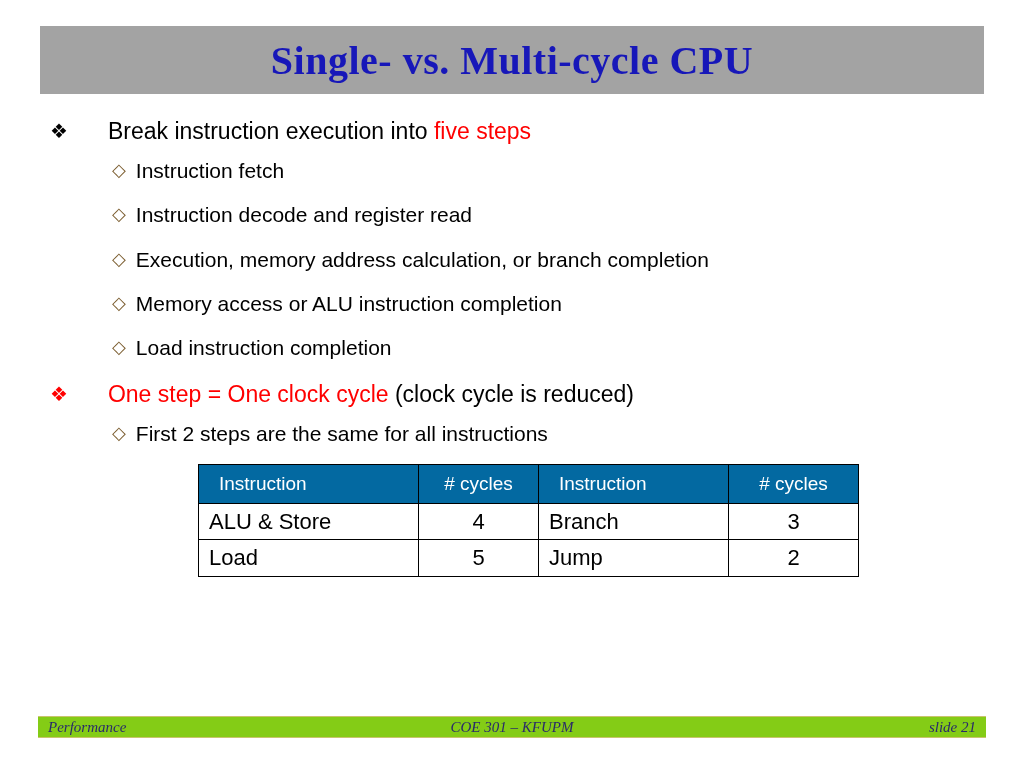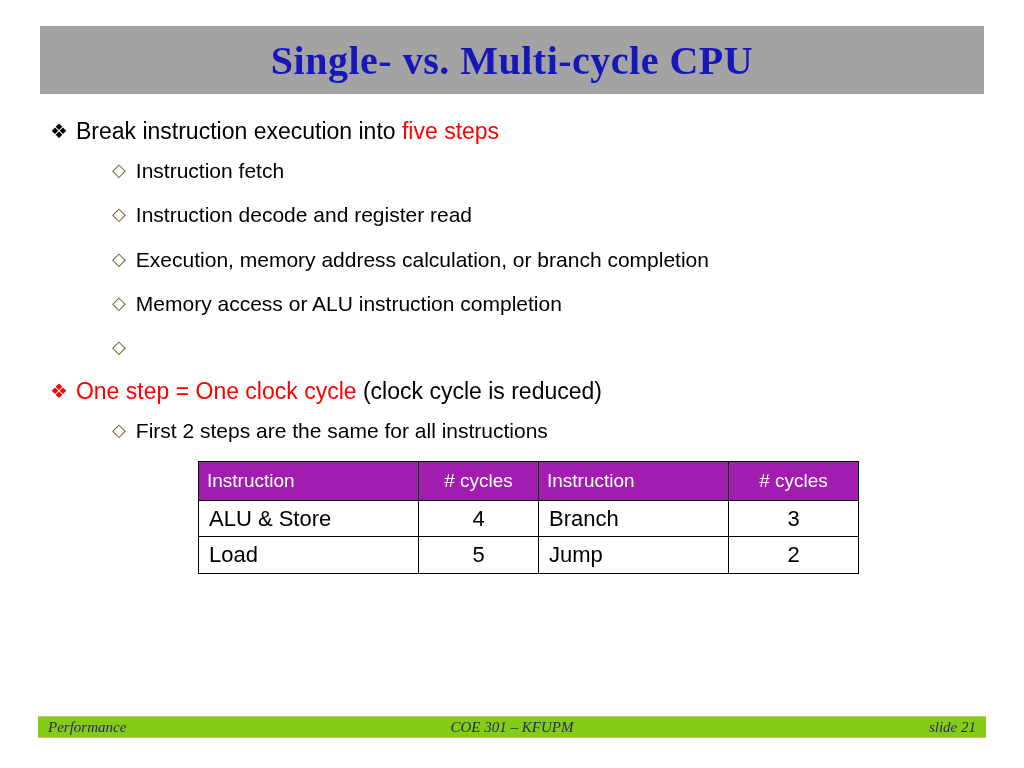--- a/index.html
+++ b/index.html
@@ -36,21 +36,21 @@
     display: flex;
     align-items: flex-start;
     margin-bottom: 10px;
   }
   .lvl1 .bullet {
     font-size: 20px;
     margin-right: 8px;
     margin-top: 2px;
     flex-shrink: 0;
   }
-  .lvl1 .txt { flex: 1; }
+  .lvl1 .txt { flex: 1; margin-left: 32px; }
   .lvl2 {
     display: flex;
     align-items: flex-start;
     margin: 0 0 16px 62px;
     font-size: 21px;
   }
   .lvl2 .bullet {
     color: #7a5c2e;
     font-size: 18px;
     margin-right: 10px;
@@ -60,25 +60,25 @@
   .red { color: #ff0000; }
 
   .table-wrap {
     margin: 8px 0 0 148px;
   }
   table.cycles {
     border-collapse: collapse;
     font-size: 19px;
   }
   table.cycles th {
-    background: #a21caf;
+    background: #0369a1;
     color: #fff;
     font-weight: normal;
     text-align: left;
-    padding: 6px 8px;
+    padding: 6px 20px;
     border: 1px solid #000;
   }
   table.cycles th.center { text-align: center; }
   table.cycles td {
     border: 1px solid #000;
     padding: 3px 10px;
     font-size: 22px;
   }
   table.cycles td.center { text-align: center; }
   .col-instr { width: 220px; }
@@ -133,20 +133,21 @@
   <div class="lvl2">
     <span class="bullet">◇</span>
     <span>Execution, memory address calculation, or branch completion</span>
   </div>
   <div class="lvl2">
     <span class="bullet">◇</span>
     <span>Memory access or ALU instruction completion</span>
   </div>
   <div class="lvl2">
     <span class="bullet">◇</span>
+    <span>Load instruction completion</span>
   </div>
 
   <div class="lvl1" style="margin-top:6px;">
     <span class="bullet red">❖</span>
     <span class="txt">
       <span class="red">One step = One clock cycle</span><span> (clock cycle is reduced)</span>
     </span>
   </div>
 
   <div class="lvl2">

